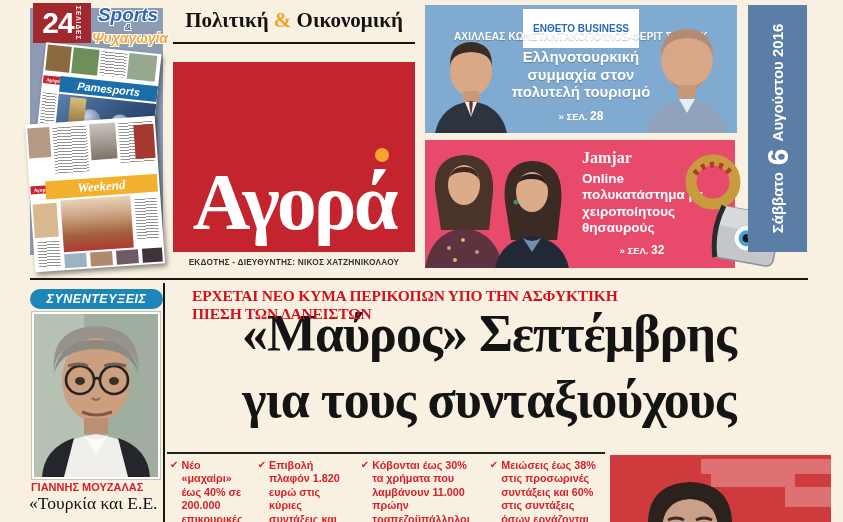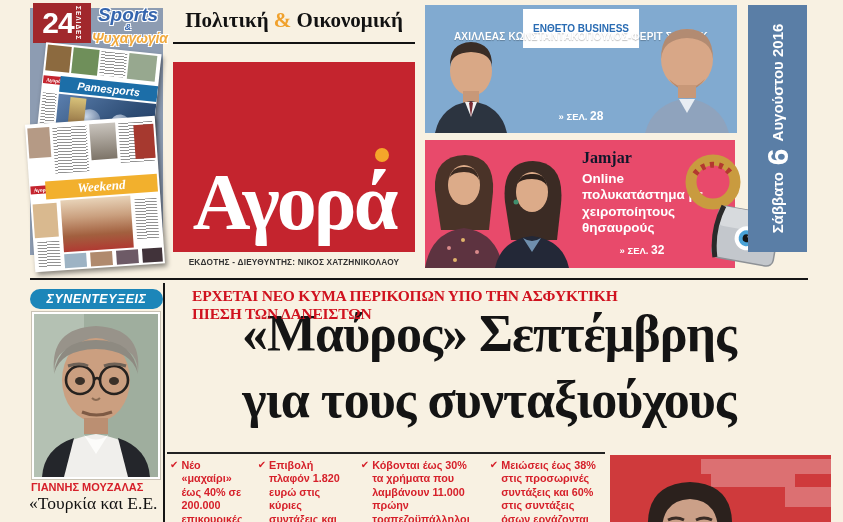--- a/index.html
+++ b/index.html
@@ -64,21 +64,21 @@
   .biz-head { position:absolute; left:70px; top:43px; width:172px; text-align:center; color:#fff;
     font-weight:bold; font-size:15px; line-height:1.18; text-shadow:0 1px 1px rgba(0,0,0,.25); }
   .pageref { color:#fff; font-weight:bold; font-size:9.5px; }
   .pageref .num { font-size:12px; }
   .biz-ref { position:absolute; left:70px; top:104px; width:172px; text-align:center; }
   .biz-photo-l { position:absolute; left:2px; bottom:0; }
   .biz-photo-r { position:absolute; right:2px; bottom:0; }
 
   
   .jam { left:425px; top:140px; width:310px; height:128px; background:#e84a6b; }
-  .jam-brand { position:absolute; left:157px; top:9px; color:#0f172a; font-weight:bold; font-size:16px;
+  .jam-brand { position:absolute; left:157px; top:9px; color:#ffffff; font-weight:bold; font-size:16px;
     font-family:"Liberation Serif", serif; }
   .jam-head { position:absolute; left:157px; top:31px; width:148px; color:#fff; font-weight:bold;
     font-size:13.5px; line-height:1.22; }
   .jam-ref { position:absolute; left:157px; top:103px; width:120px; text-align:center; }
   .jam-women { position:absolute; left:0; top:0; }
   .jewelry { position:absolute; left:258px; top:10px; width:118px; height:118px; }
 
   
   .date-bar { left:748px; top:5px; width:59px; height:247px; background:#5a7ea6; }
   .date-inner { position:absolute; left:50%; top:50%; width:247px; height:59px;
@@ -175,20 +175,21 @@
   </div>
   <div class="abs logo-box">
     <div class="logo-text">Αγορά</div>
     <div class="logo-dot"></div>
   </div>
   <div class="abs publisher">ΕΚΔΟΤΗΣ - ΔΙΕΥΘΥΝΤΗΣ: ΝΙΚΟΣ ΧΑΤΖΗΝΙΚΟΛΑΟΥ</div>
 
   <div class="abs biz">
     <div class="biz-badge">ΕΝΘΕΤΟ BUSINESS</div>
     <div class="biz-kicker">ΑΧΙΛΛΕΑΣ ΚΩΝΣΤΑΝΤΑΚΟΠΟΥΛΟΣ-ΦΕΡΙΤ ΣΑΧΕΝΚ</div>
+    <div class="biz-head">Ελληνοτουρκική συμμαχία στον πολυτελή τουρισμό</div>
     <div class="biz-ref pageref">
       <span>»</span>
       <span>ΣΕΛ.</span>
       <span class="num">28</span>
     </div>
     <svg class="biz-photo-l" width="88" height="102" viewBox="0 0 88 102">
       <ellipse cx="44" cy="40" rx="21" ry="25" fill="#d9a886"></ellipse>
       <path d="M23 36 Q22 12 44 11 Q66 12 65 36 Q64 22 44 21 Q24 22 23 36 Z" fill="#3a2d26"></path>
       <rect x="36" y="60" width="16" height="12" fill="#c89878"></rect>
       <path d="M8 102 Q14 74 44 70 Q74 74 80 102 Z" fill="#2c3440"></path>

